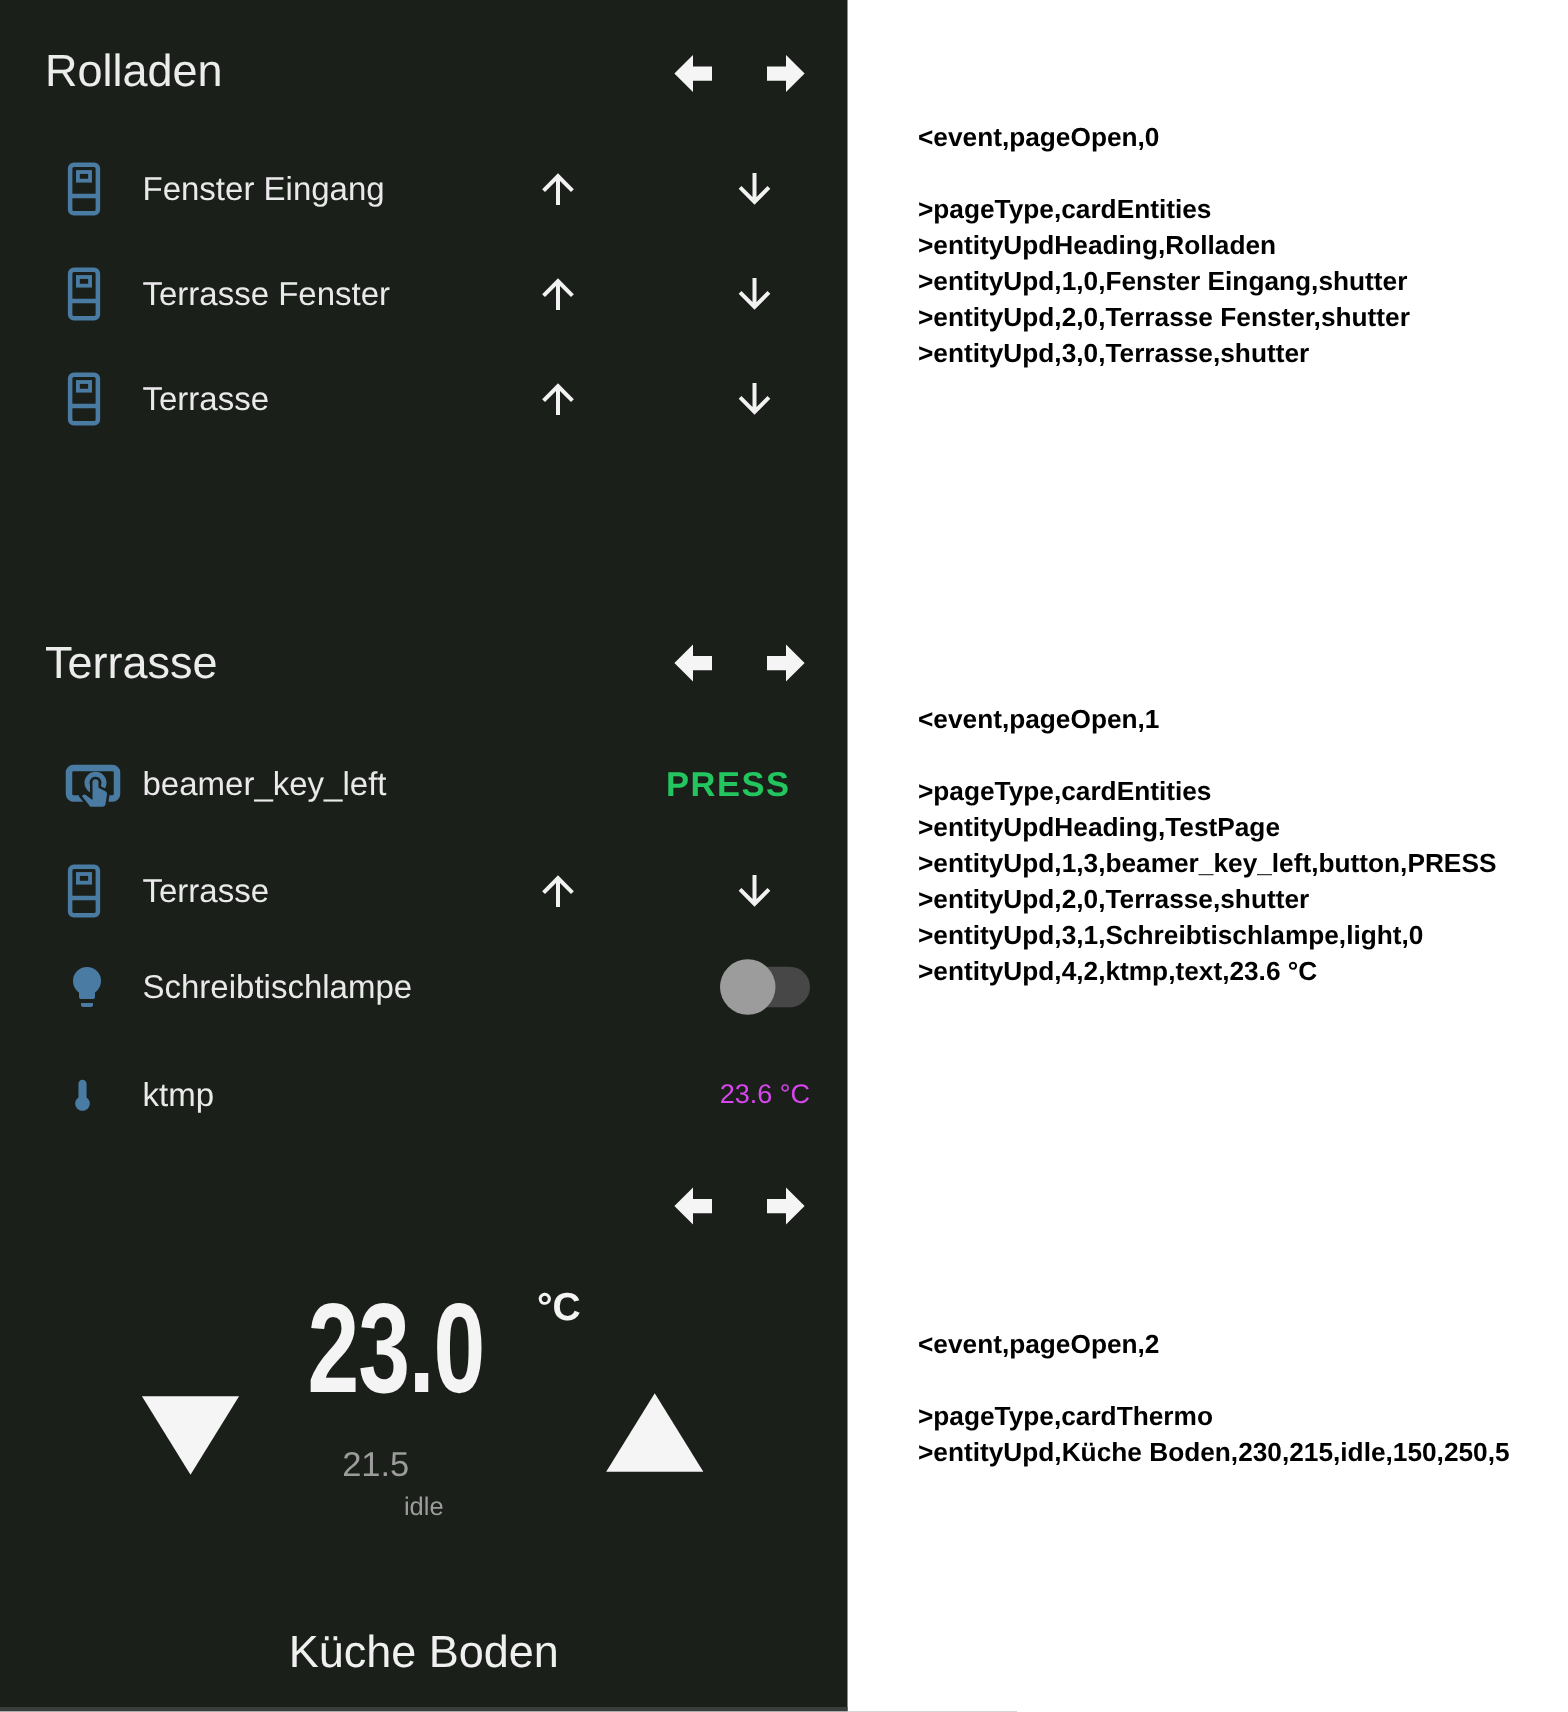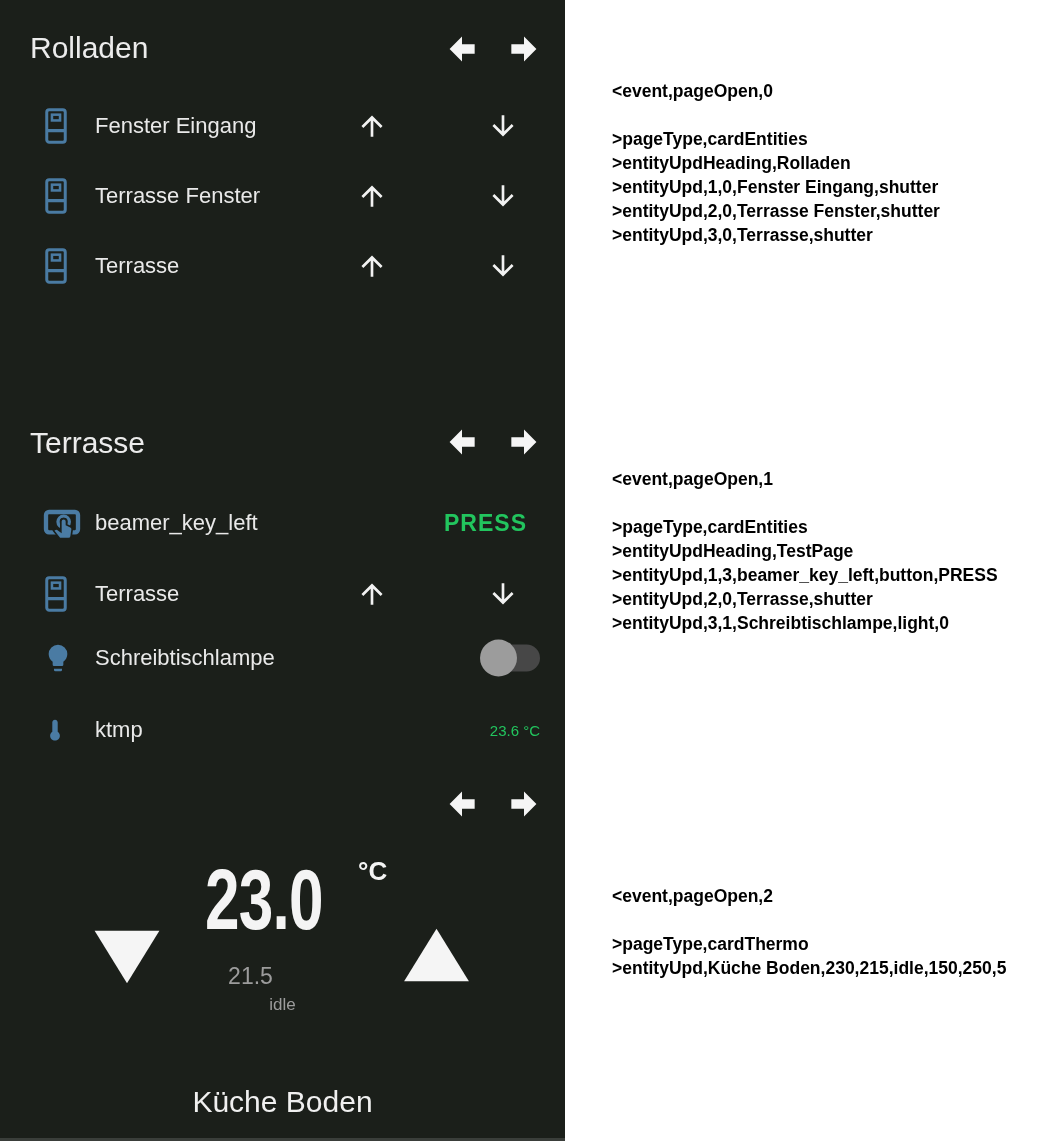--- a/index.html
+++ b/index.html
@@ -37,21 +37,21 @@
   .ctl { position:absolute; top:50%; transform:translateY(-50%); cursor:pointer; }
   .ctl svg { display:block; fill:#f2f2f2; }
   .ctl-up   { left:356px; width:32px; height:32px; }
   .ctl-stop { left:429px; width:18px; height:18px; }
   .stopsq { width:17px; height:17px; background:#ffffff; }
   .ctl-down { left:487px; width:32px; height:32px; }
 
   .press { position:absolute; right:38px; top:50%; transform:translateY(-50%);
            color:#22c55e; font-size:23px; font-weight:700; letter-spacing:1px; cursor:pointer; }
   .evalue { position:absolute; right:25px; top:50%; transform:translateY(-50%);
-            color:#22c55e; font-size:15px; white-space:nowrap; }
+            color:#d946ef; font-size:18px; white-space:nowrap; }
 
   .toggle { position:absolute; right:25px; top:50%; transform:translateY(-50%);
             width:57px; height:27px; border-radius:14px; background:#474747; cursor:pointer; }
   .toggle .knob { position:absolute; left:-3px; top:-5px; width:37px; height:37px;
                   border-radius:50%; background:#9c9c9c; }
 
   
   .t-current { position:absolute; left:205px; top:97px; color:#f4f4f4; font-size:85px; line-height:1;
                font-weight:700; letter-spacing:-1px; transform:scaleX(0.73); transform-origin:left top; white-space:nowrap; }
   .t-unit { position:absolute; left:358px; top:96px; color:#f4f4f4; font-size:26px; font-weight:700; }
@@ -309,20 +309,21 @@
     <div>&gt;entityUpd,3,0,Terrasse,shutter</div>
   </div>
 
   <div class="log-block" id="log1">
     <div class="log-event">&lt;event,pageOpen,1</div>
     <div>&gt;pageType,cardEntities</div>
     <div>&gt;entityUpdHeading,TestPage</div>
     <div>&gt;entityUpd,1,3,beamer_key_left,button,PRESS</div>
     <div>&gt;entityUpd,2,0,Terrasse,shutter</div>
     <div>&gt;entityUpd,3,1,Schreibtischlampe,light,0</div>
+    <div>&gt;entityUpd,4,2,ktmp,text,23.6 °C</div>
   </div>
 
   <div class="log-block" id="log2">
     <div class="log-event">&lt;event,pageOpen,2</div>
     <div>&gt;pageType,cardThermo</div>
     <div>&gt;entityUpd,Küche Boden,230,215,idle,150,250,5</div>
   </div>
 </div>
 
 </body></html>

